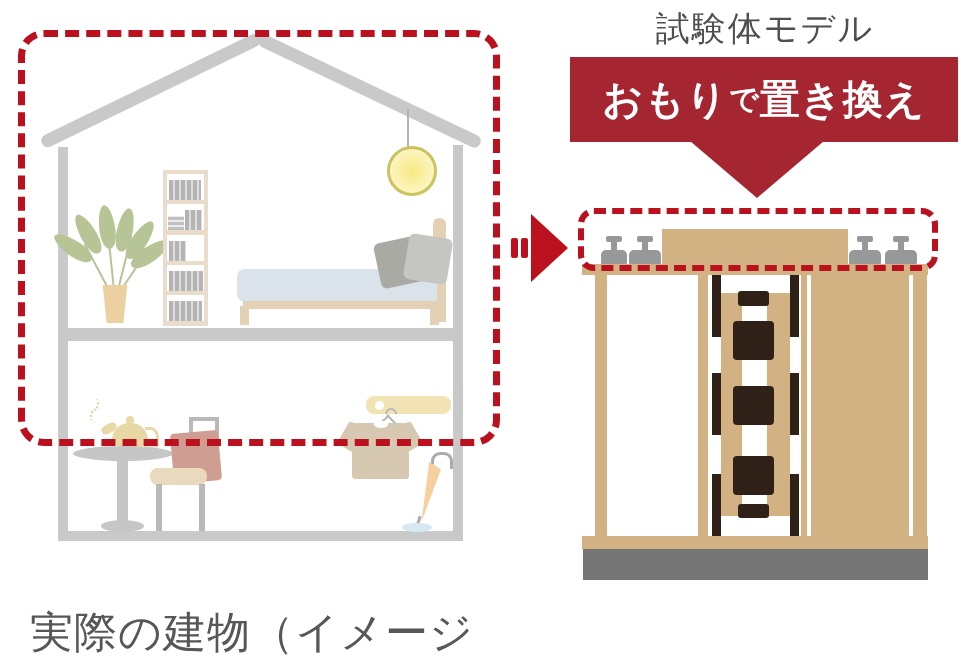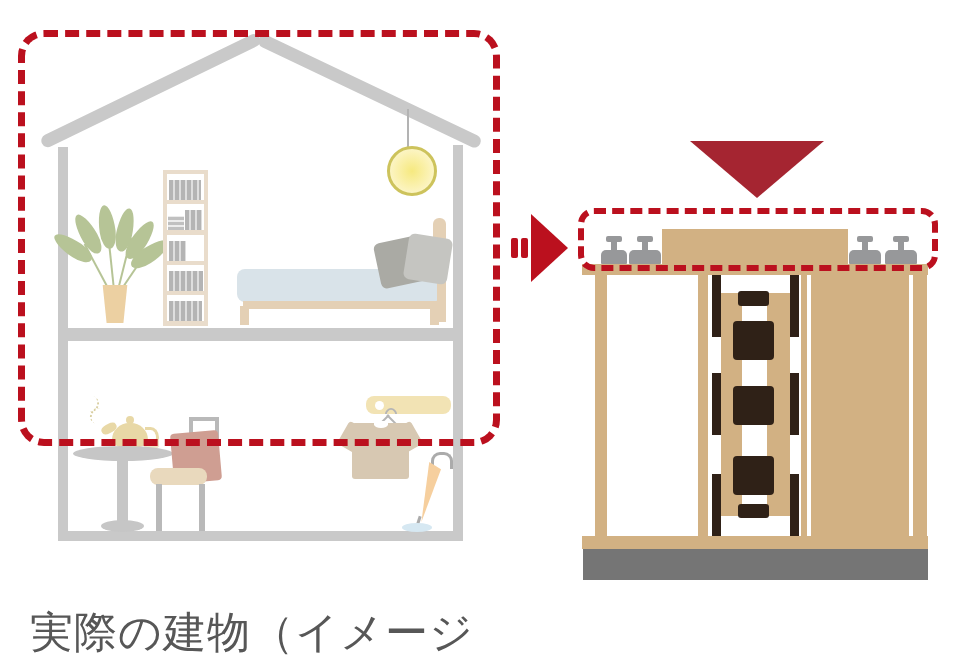--- a/index.html
+++ b/index.html
@@ -178,21 +178,27 @@
 
     <div class="abs dash-box-left"></div>
 
     <div class="abs caption" style="left:30px;top:604px;width:500px;">実際の建物（イメージ図）</div>
   </div>
 
   <div class="abs eqbar" style="left:511px;"></div>
   <div class="abs eqbar" style="left:521px;"></div>
   <div class="abs arrow-right"></div>
 
-
+  <div class="abs model-title">試験体モデル</div>
+
+  <div class="abs banner">
+    <span class="big">おもり</span>
+      <span class="small">で</span>
+      <span class="big">置き換え</span>
+  </div>
   <div class="abs arrow-down"></div>
 
   <div class="abs" style="left:560px;top:200px;width:401px;height:400px;">
 
     <div class="abs weight" style="left:41px;top:36px;width:26px;">
         <div class="cap"></div>
         <div class="wstem"></div>
         <div class="block"></div>
       </div>
     <div class="abs weight" style="left:69px;top:36px;width:32px;">

